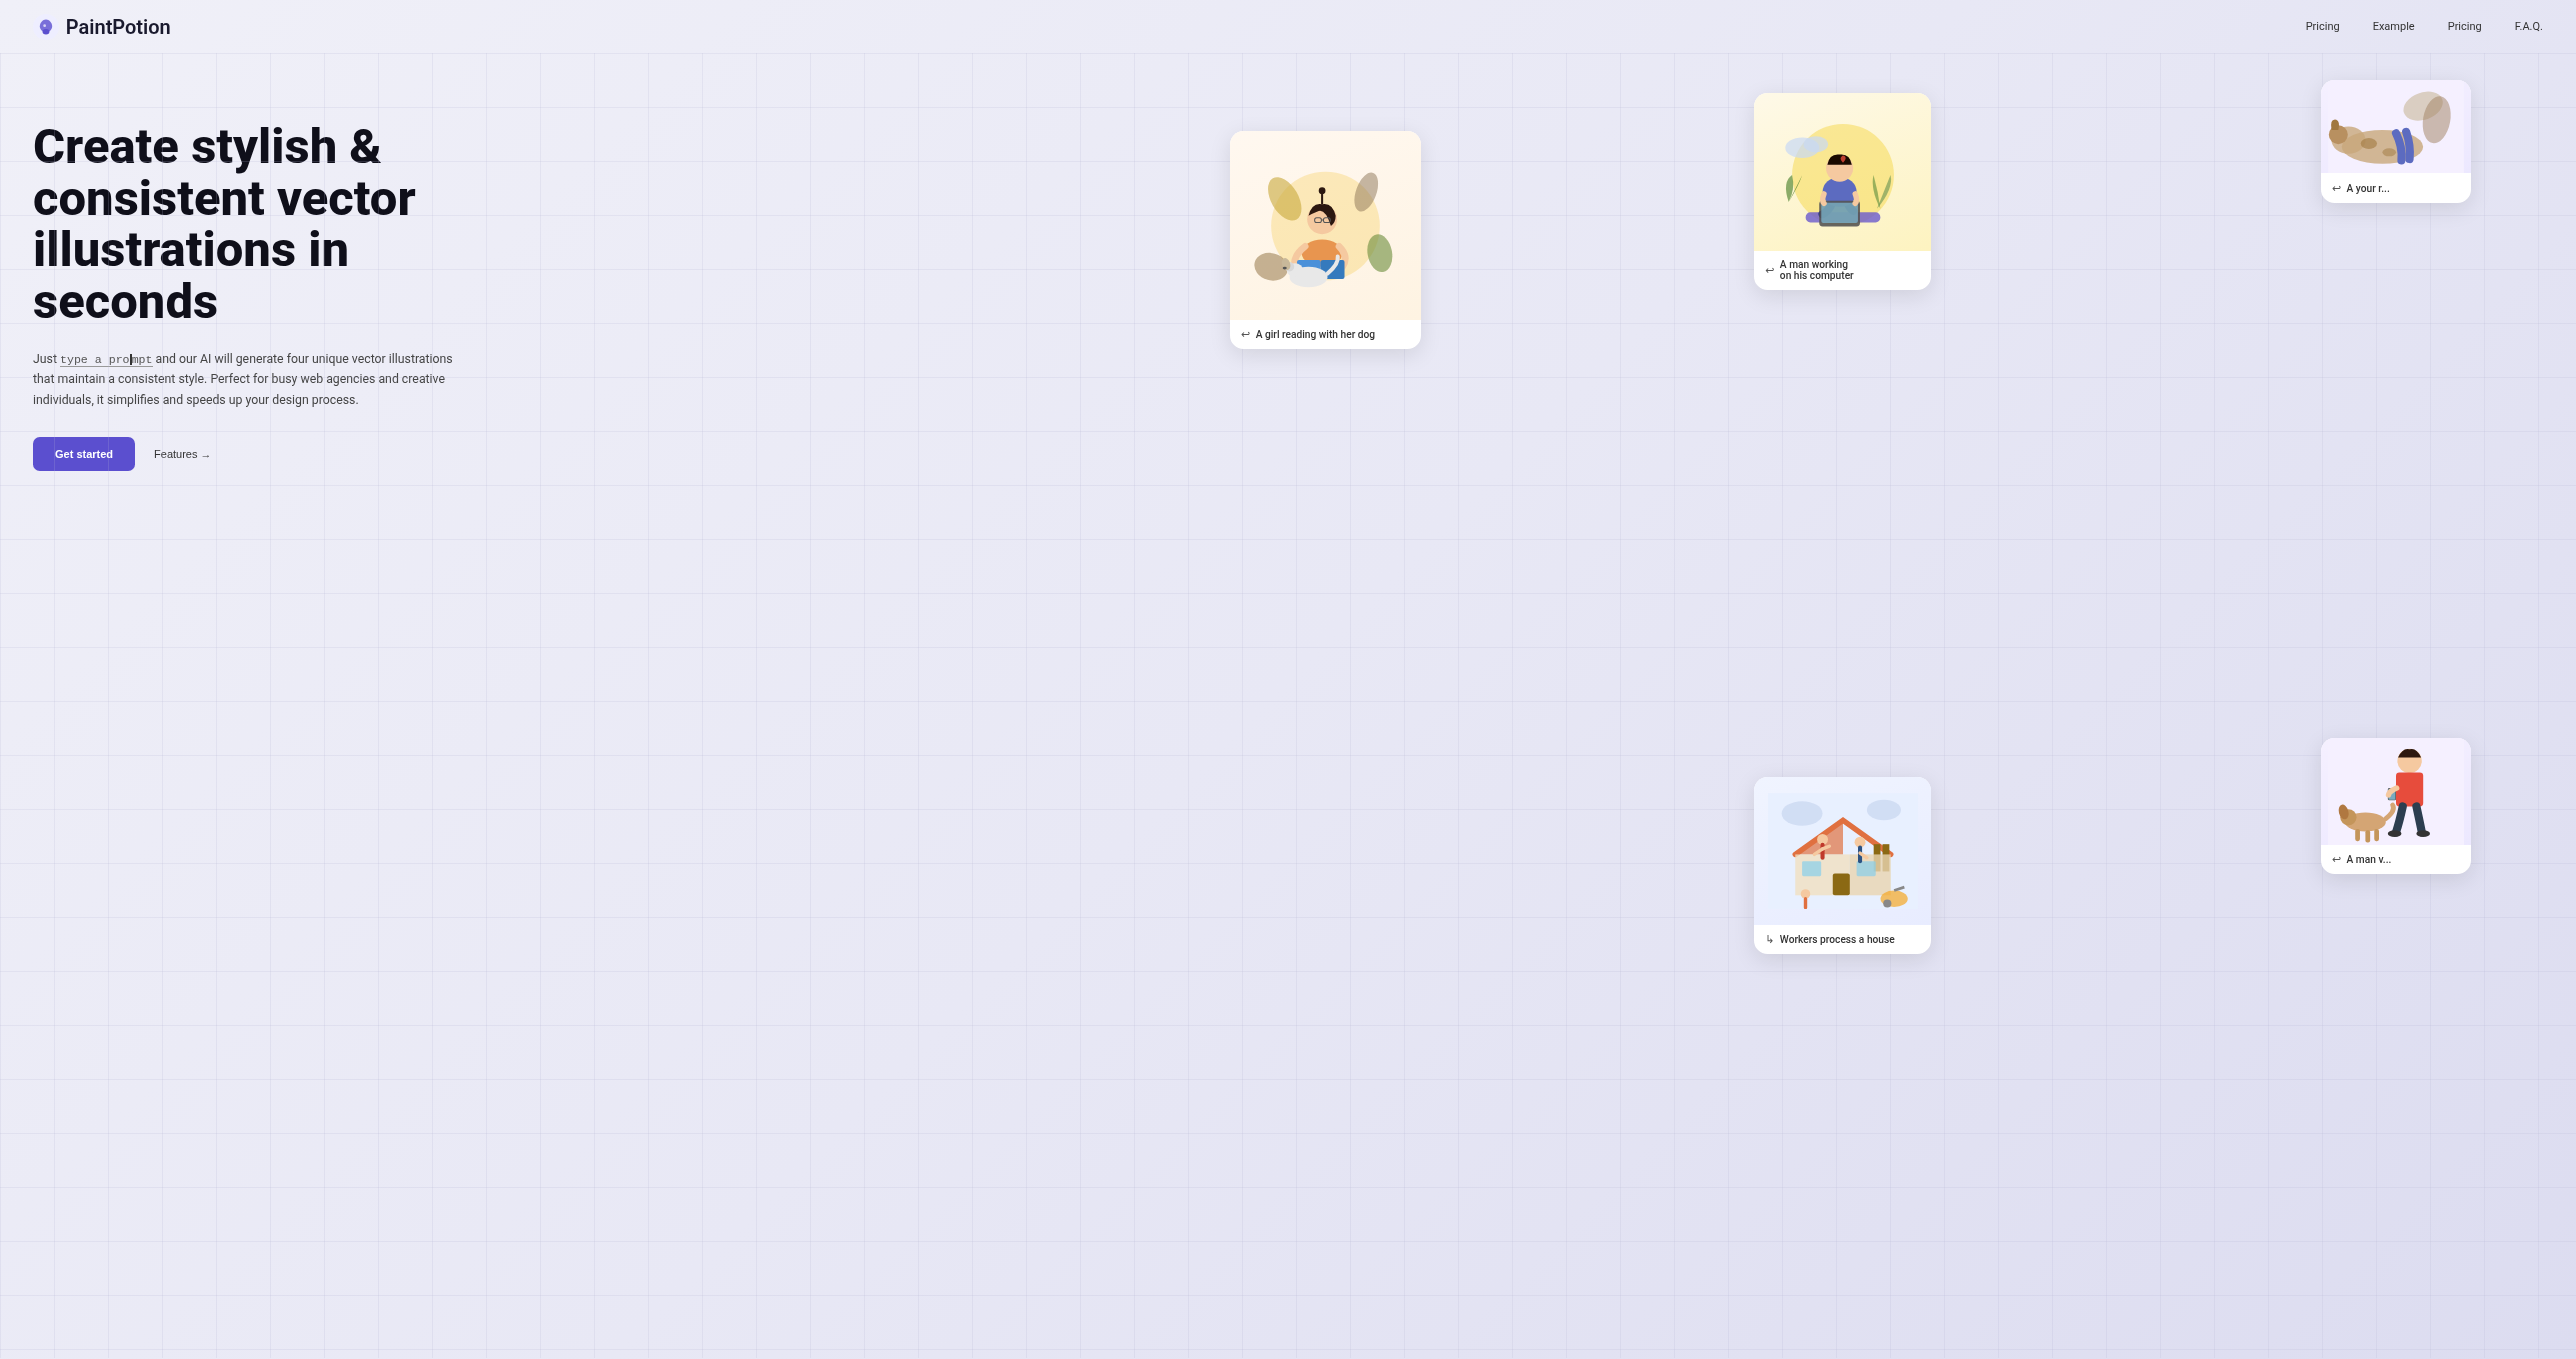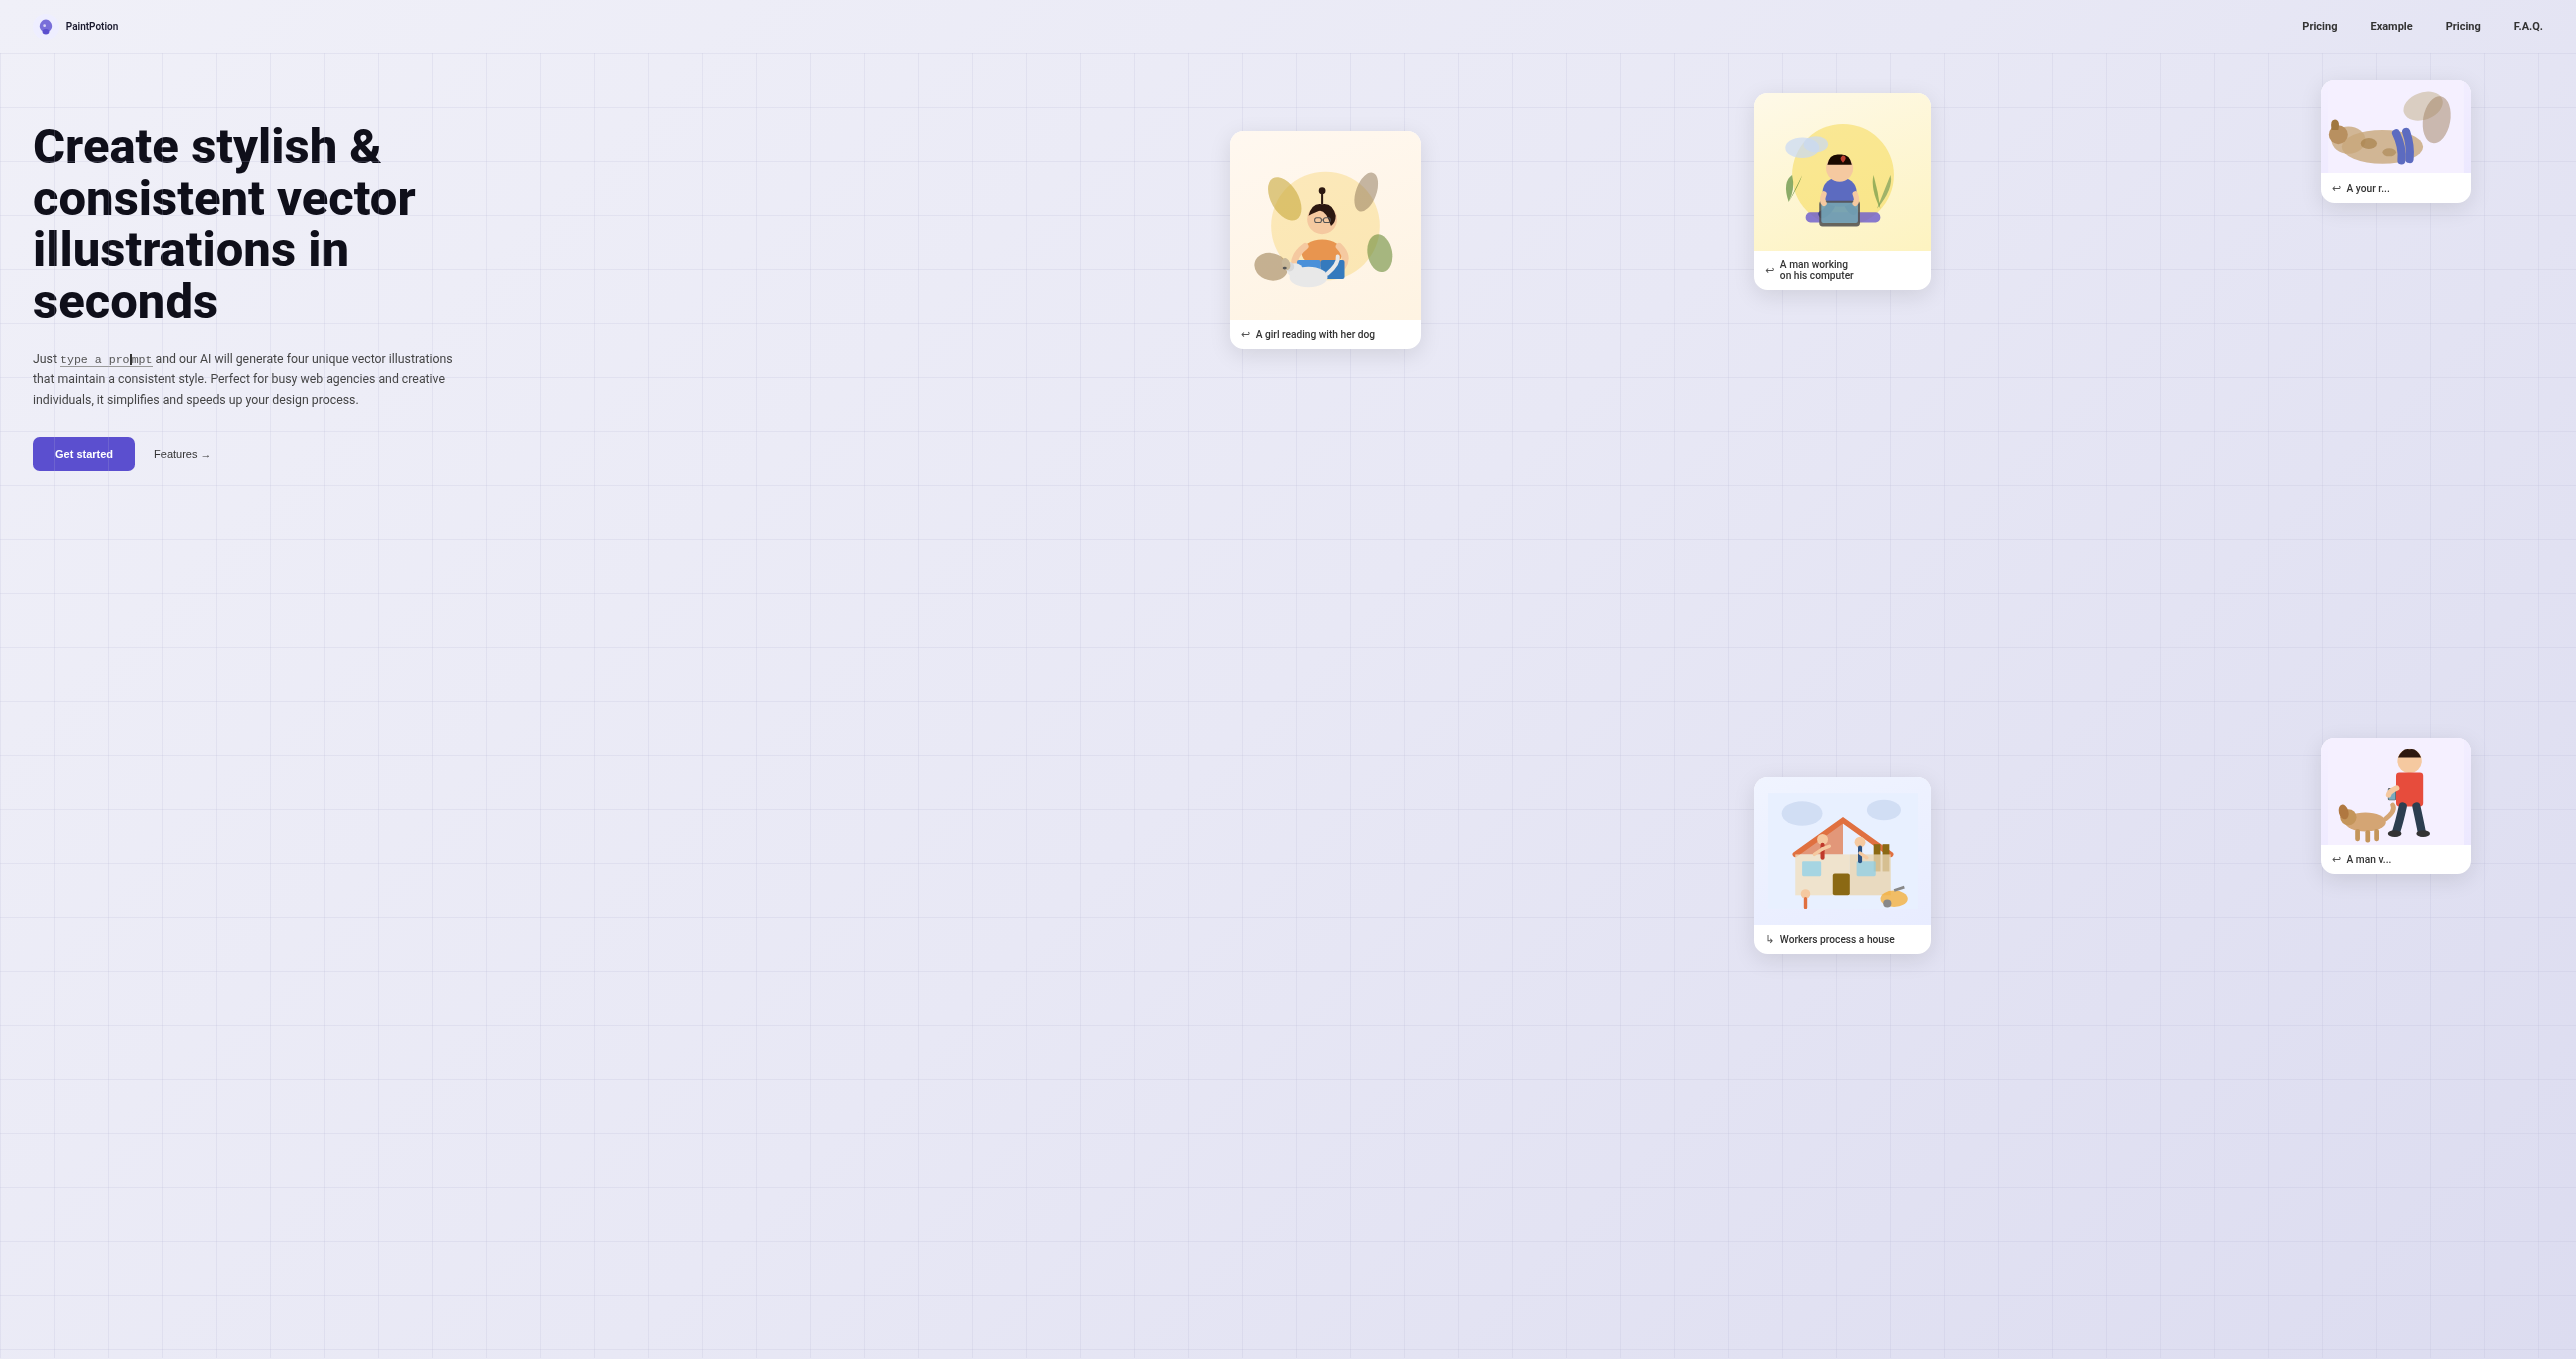--- a/index.html
+++ b/index.html
@@ -25,36 +25,36 @@
       gap: 6.8px;
       margin-right: auto;
     }
 
     .logo-icon {
       width: 26px;
       height: 26px;
     }
 
     .logo-text {
-      font-size: 10px;
+      font-size: 20px;
       font-weight: 600;
       color: #1a1a2e;
     }
 
     .nav-links {
       display: flex;
       gap: 33px;
       list-style: none;
     }
 
     .nav-links a {
       text-decoration: none;
       color: #333;
       font-size: 11px;
-      font-weight: 700;
+      font-weight: 400;
       text-align: center;
     }
 
     
     .hero {
       display: flex;
       align-items: flex-start;
       padding: 41px 33px 0 33px;
       position: relative;
       min-height: calc(100vh - 54px);

